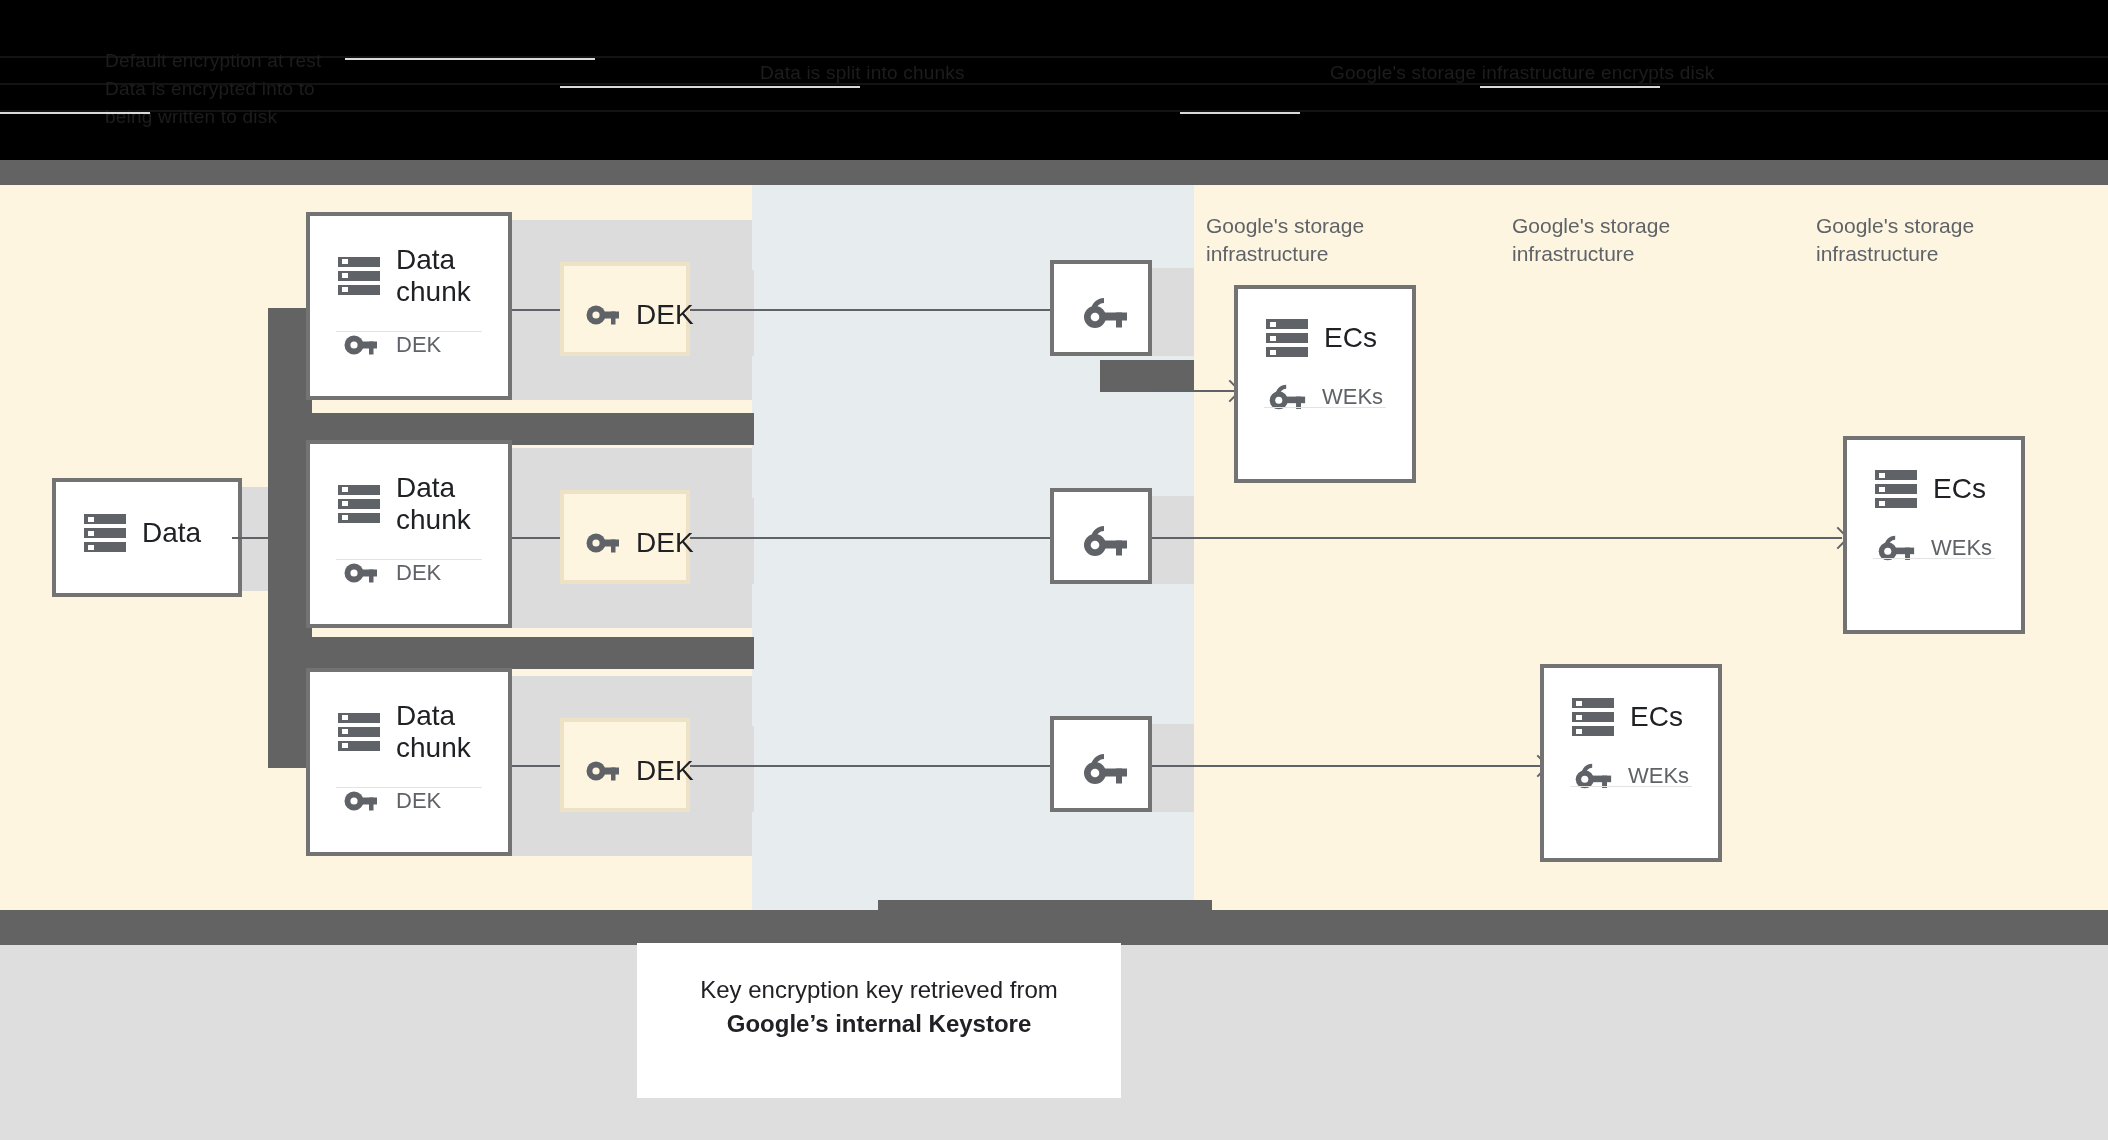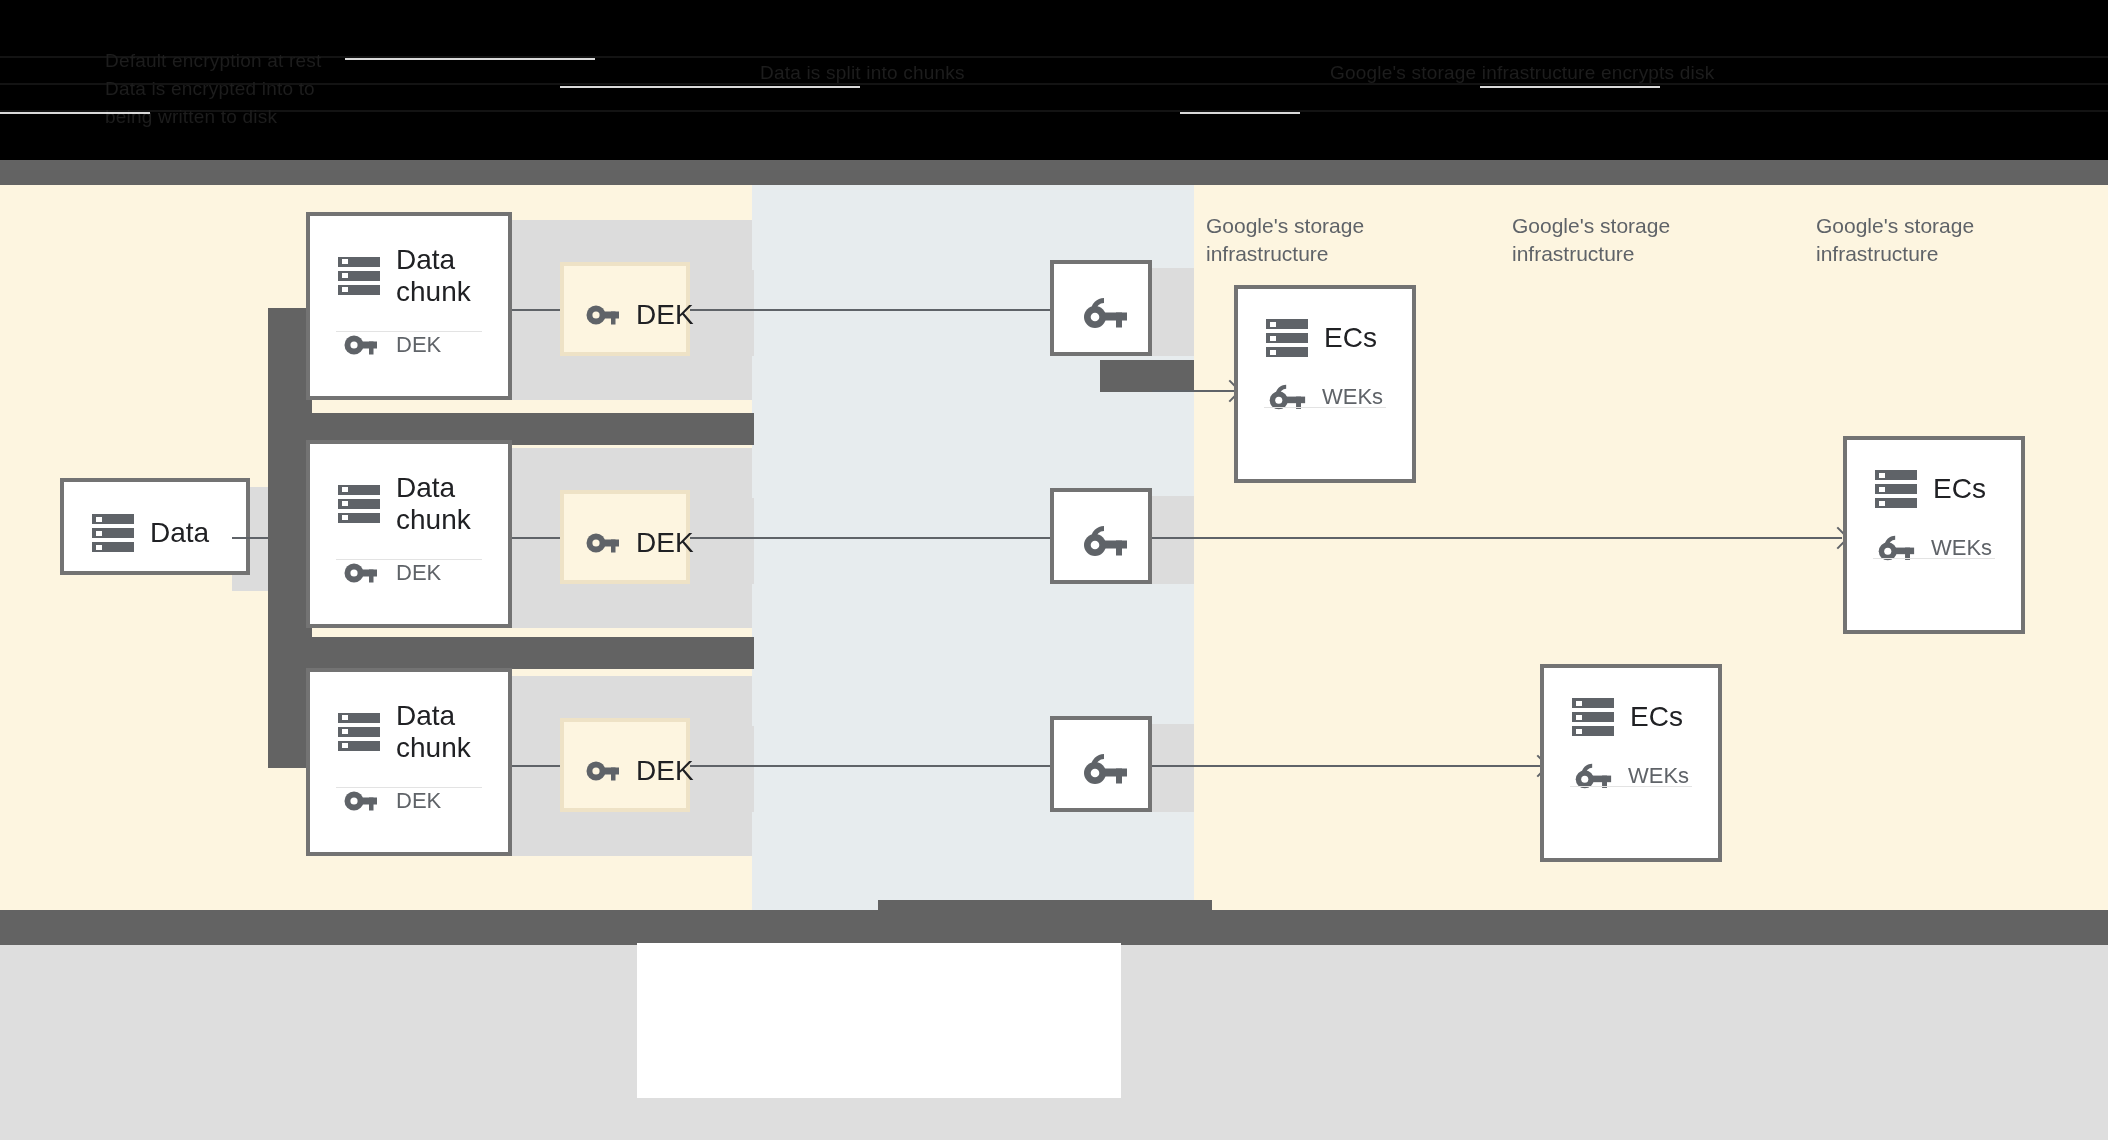--- a/index.html
+++ b/index.html
@@ -97,21 +97,21 @@
 
   </div>
 
   <div class="band-gray-top"></div>
   <div class="band-cream"></div>
   <div class="band-blue"></div>
   <div class="band-gray-bot"></div>
   <div class="band-light-bot"></div>
 
   <div class="card-shadow" style="left:232px;top:487px;width:64px;height:104px;"></div>
-  <div class="card" style="left:60px;top:478px;width:190px;height:97px;">
+  <div class="card" style="left:52px;top:478px;width:190px;height:119px;">
     <div class="row" style="padding:32px 0 0 28px;gap:16px;">
       <span class="storage-icon">
           <i></i>
           <i></i>
           <i></i>
         </span>
       <span class="node-title">Data</span>
     </div>
   </div>
   <div class="conn" style="left:232px;top:537px;width:44px;"></div>
@@ -397,15 +397,19 @@
           <rect x="36" y="16.5" width="6" height="15"></rect>
           <circle cx="15" cy="21" r="4.3" fill="#fff"></circle>
         </g>
           </svg>
       </span>
       <span class="node-sub">WEKs</span>
     </div>
   </div>
 
   <div class="caption" style="left:637px;top:943px;width:484px;height:155px;">
+    <div class="caption-body" style="padding-top:30px;">
+      <span>Key encryption key retrieved from</span><br>
+      <b>Google’s internal Keystore</b>
+    </div>
   </div>
 
 </div>
 
 </body></html>

